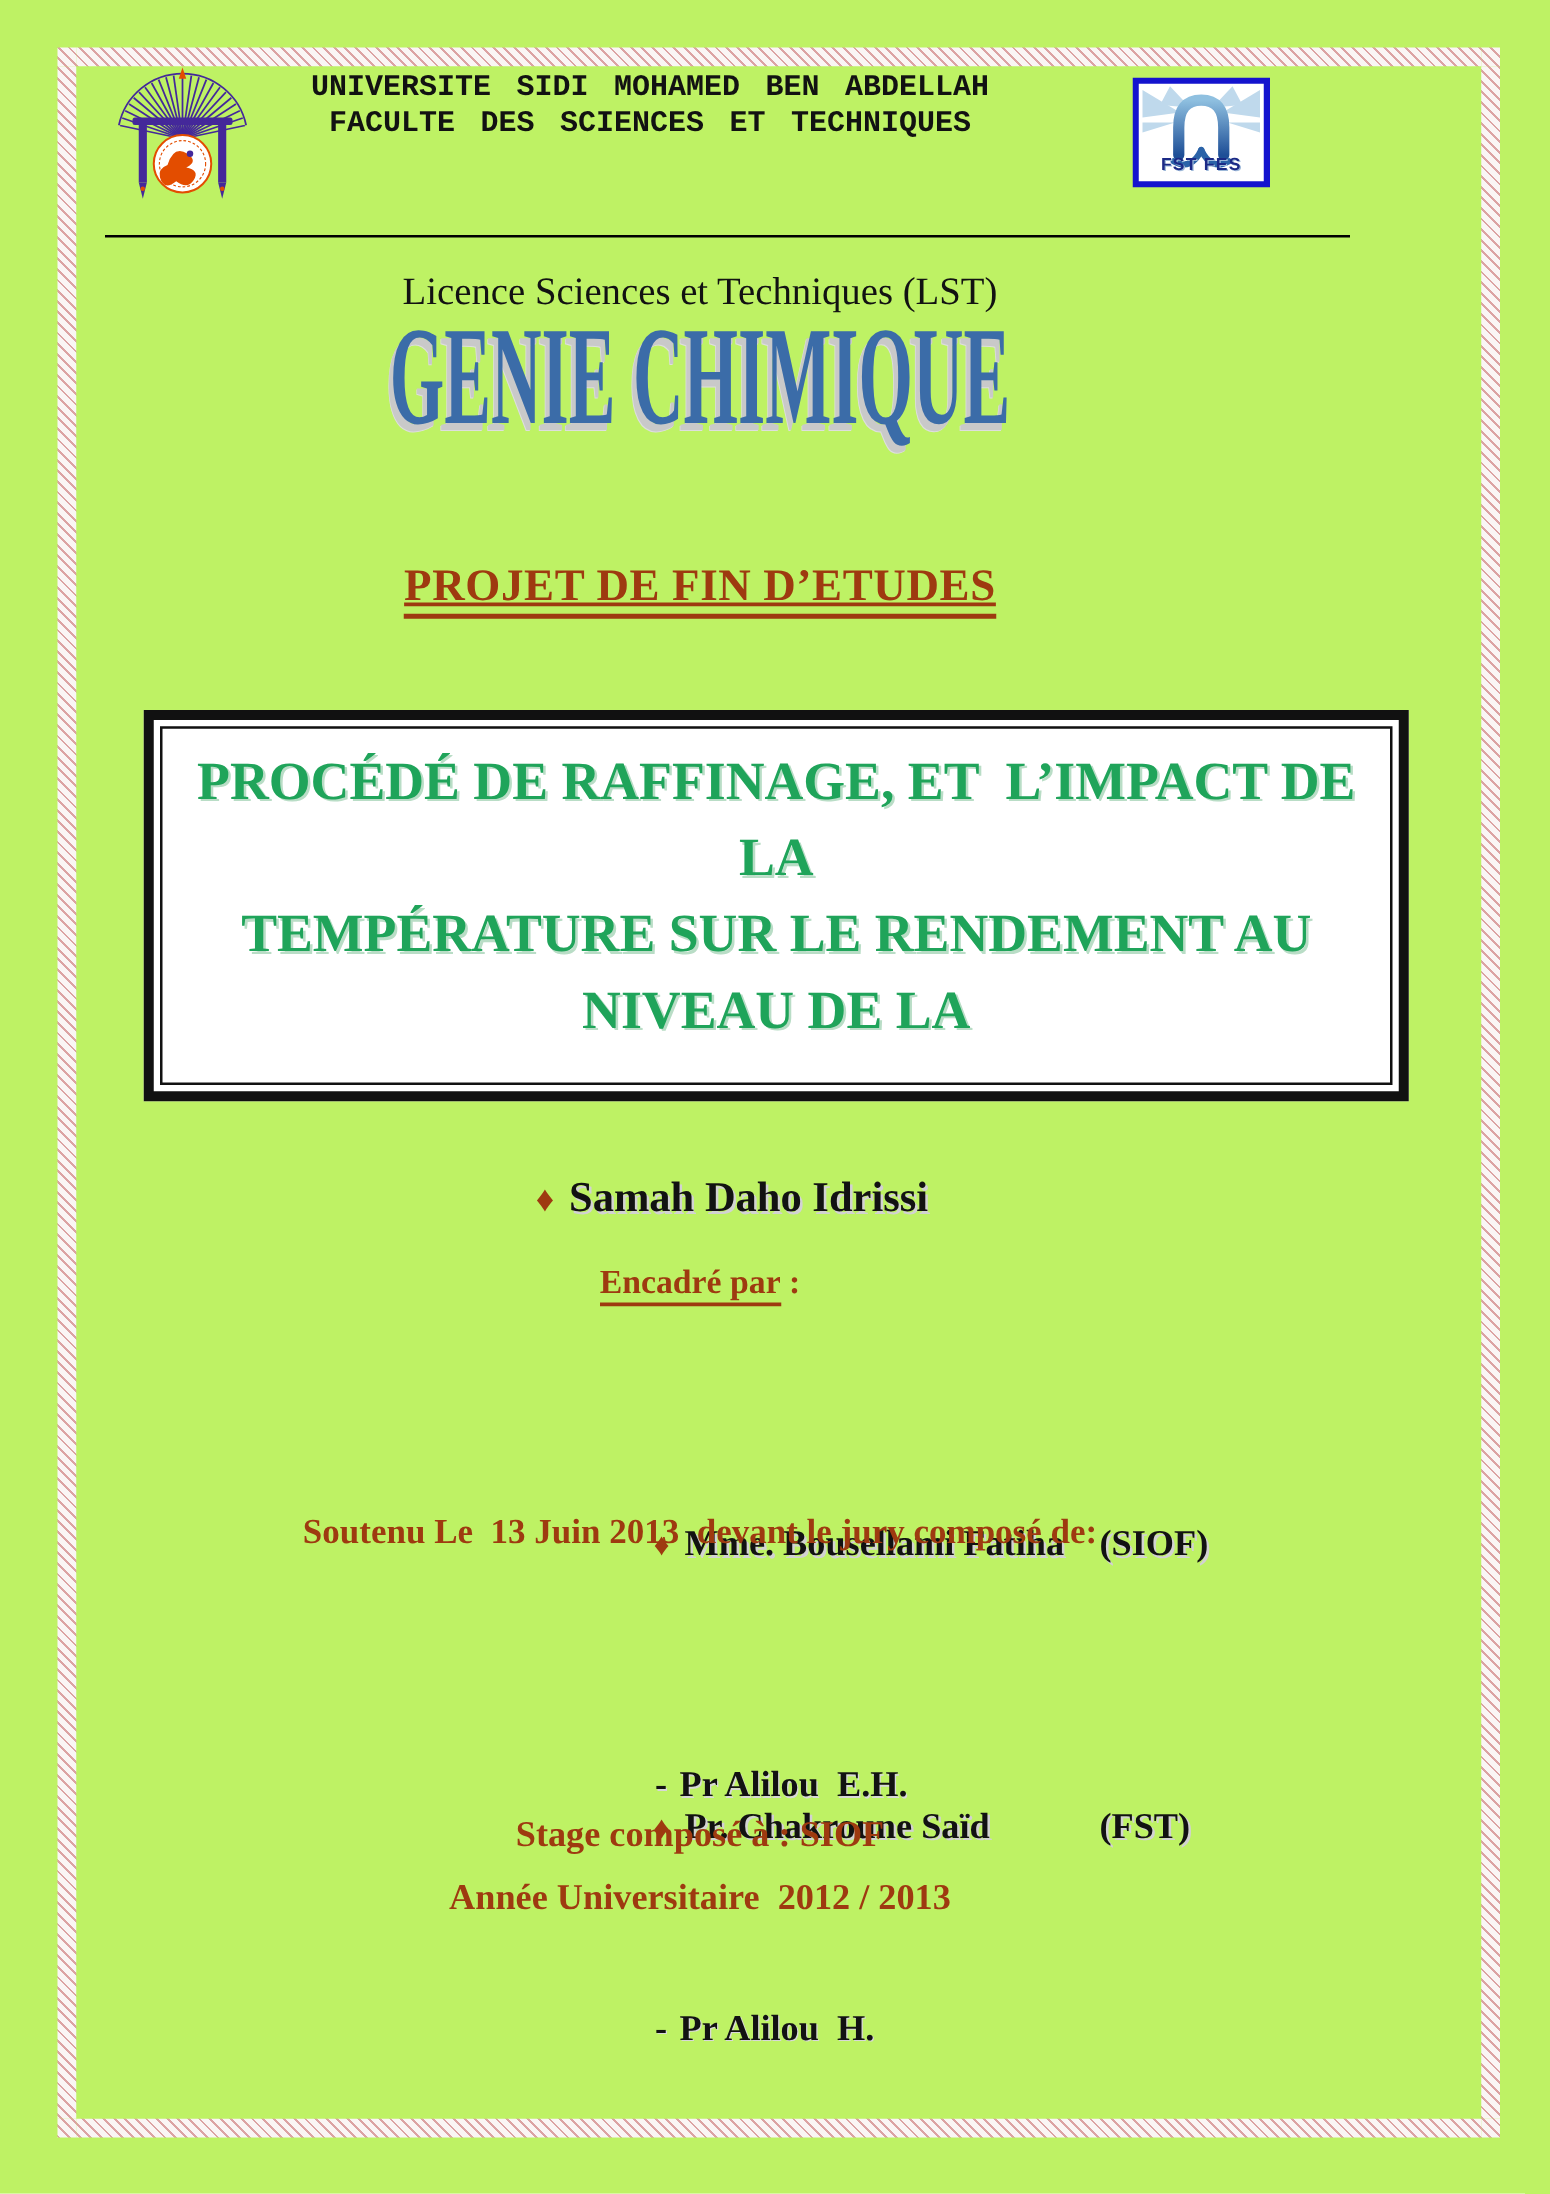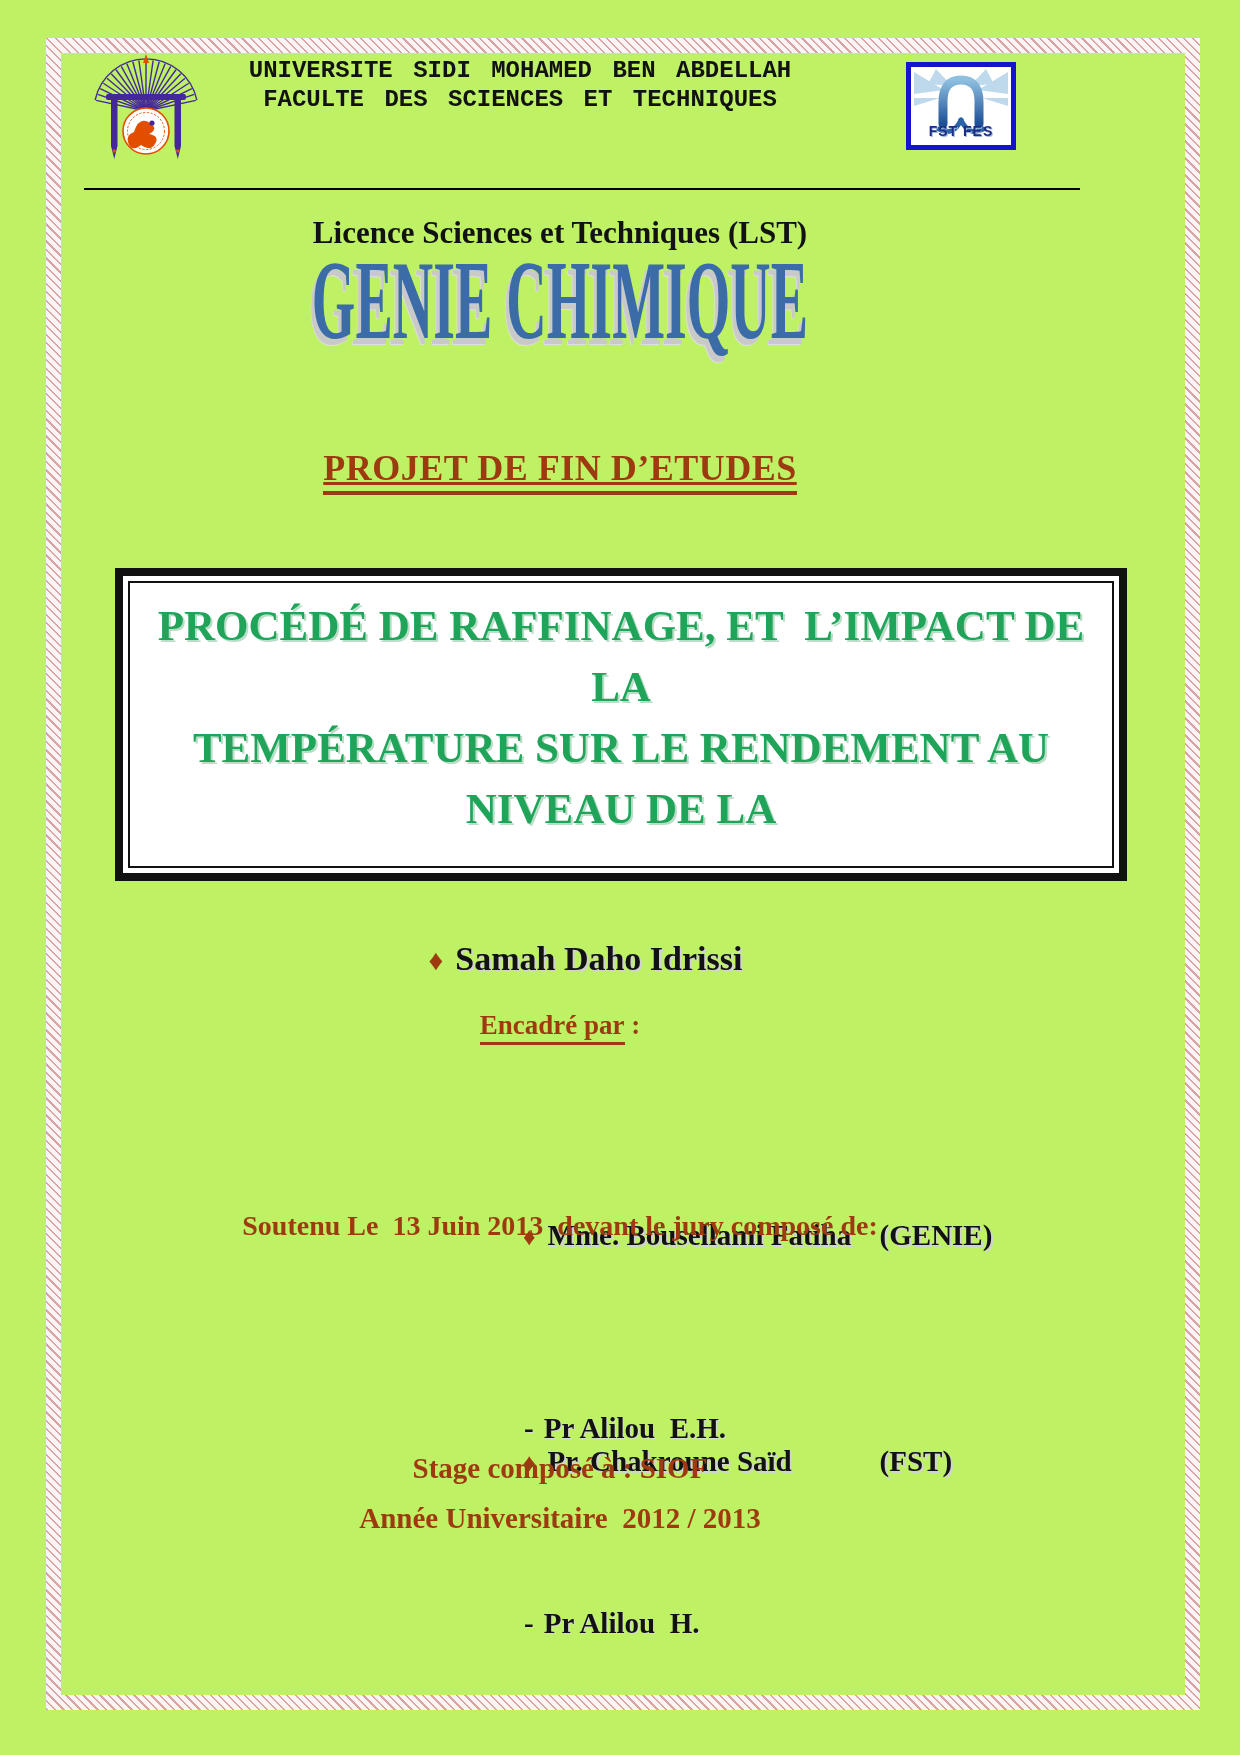--- a/index.html
+++ b/index.html
@@ -15,21 +15,21 @@
              font-family:"Liberation Mono", monospace;font-weight:700;font-size:24px;line-height:29px;
              word-spacing:6px;white-space:nowrap;}
   .fst-logo{position:absolute;left:906px;top:62px;width:110px;height:84px;}
   .fst-label{position:absolute;left:0;right:0;bottom:7px;text-align:center;
              font-family:"Liberation Sans", sans-serif;font-weight:700;font-size:14px;
              letter-spacing:1px;color:#1b2a86;text-shadow:1px 1px 0 #9db8d8;}
   .hr{position:absolute;left:84px;top:188px;width:996px;height:2px;background:#000;}
   
   .text-col{position:absolute;left:60px;top:210px;width:1000px;height:1500px;}
   .text-col>div{position:absolute;width:100%;text-align:center;}
-  .licence{top:5px;font-size:31px;font-weight:700;}
+  .licence{top:5px;font-size:31px;font-weight:400;}
   .genie{top:38px;font-size:100px;line-height:105px;font-weight:700;color:var(--genie-blue,#3b6ca8);
          transform:scale(0.56,1.12);transform-origin:50% 50%;white-space:nowrap;
          text-shadow:-6px 5px 0 #c9c9c9, -7px 6px 0 #dedede;}
   .projet{top:237px;}
   .projet span{display:inline-block;font-size:36px;font-weight:700;letter-spacing:.5px;
                color:var(--accent-red,#9e3a10);border-bottom:4px solid var(--accent-red,#9e3a10);
                padding-bottom:2px;text-decoration:underline;}
   .sec-label{font-size:27px;font-weight:700;color:var(--accent-red,#9e3a10);}
   .sec-label .und{display:inline-block;border-bottom:3px solid var(--accent-red,#9e3a10);padding-bottom:1px;}
   .presente{top:633px;}
@@ -145,21 +145,21 @@
     </div>
     <div class="samah">
       <span class="diamond">♦</span><span>Samah Daho Idrissi</span>
     </div>
 
     <div class="encadre sec-label">
       <span class="und">Encadré par</span><span style="white-space:pre;"> :</span>
     </div>
     <div class="sup-list">
       <div>
-        <span class="diamond">♦</span><span class="sup-name">Mme. Bousellami Fatiha</span><span>(GENIE)</span>
+        <span class="diamond">♦</span><span class="sup-name">Mme. Bousellami Fatiha</span><span>(SIOF)</span>
       </div>
       <div>
         <span class="diamond">♦</span><span class="sup-name">Pr. Chakroune Saïd</span><span>(FST)</span>
       </div>
     </div>
 
     <div class="soutenu">Soutenu Le  13 Juin 2013  devant le jury composé de:</div>
 
     <div class="jury">
       <div>

